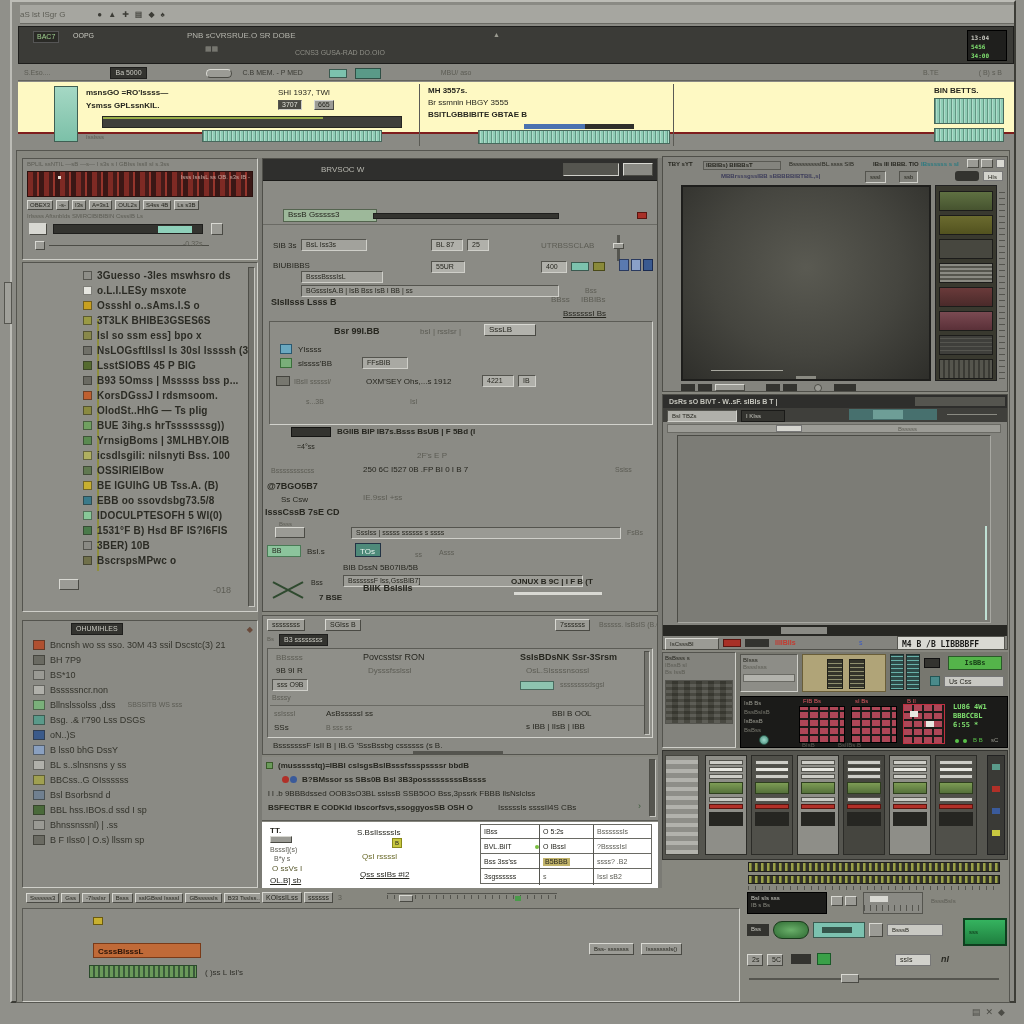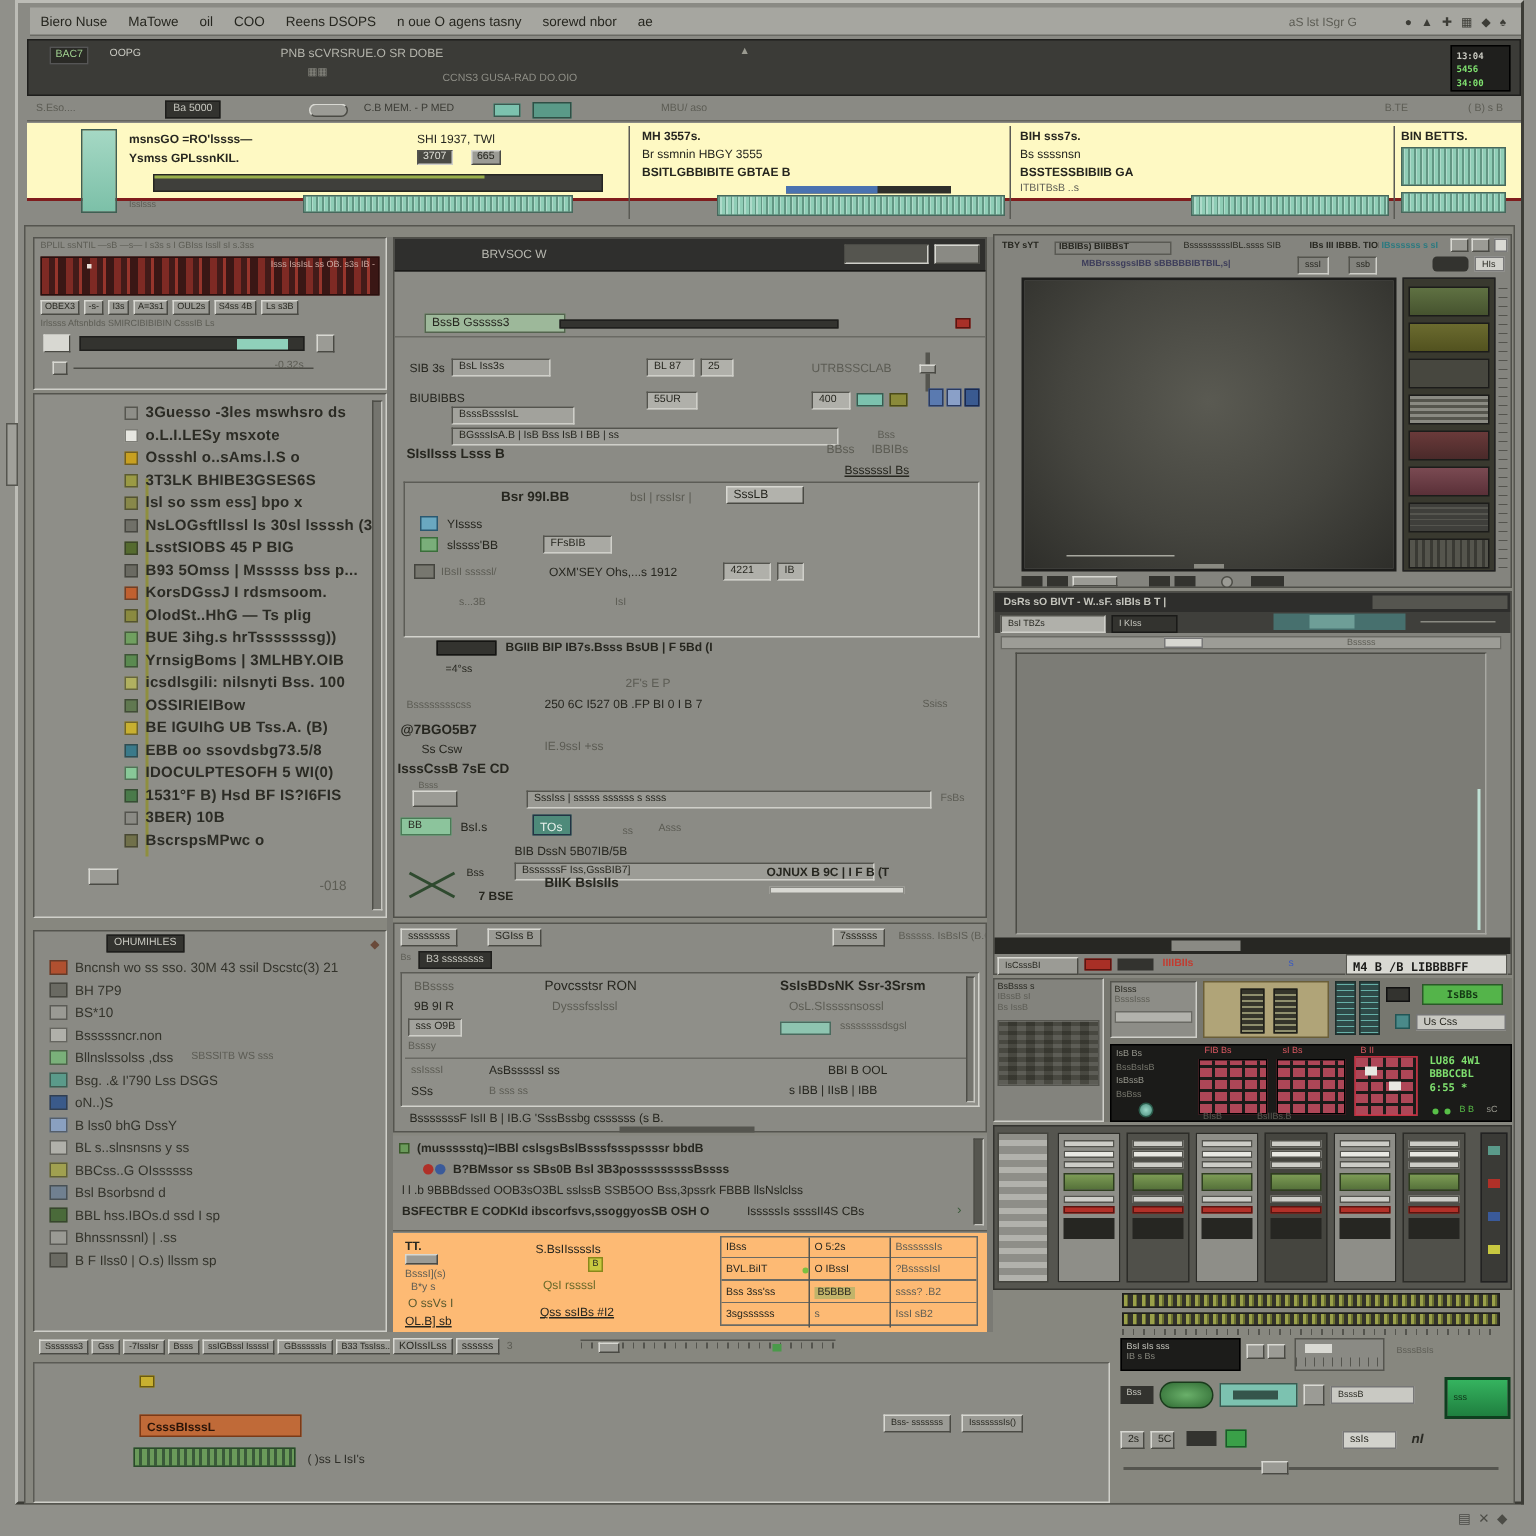--- a/index.html
+++ b/index.html
@@ -42,31 +42,20 @@
 .tick{background-image:repeating-linear-gradient(90deg,#54544e 0 1px,transparent 1px 7px)}
 .scrv{background:#74746e;border:1px solid;border-color:#4e4e48 #c6c6c0 #c6c6c0 #4e4e48}
 </style>
 </head>
 <body>
 
 <div class="p" style="left:10px;top:0;width:1006px;height:1003px;background:#8a8a84;border:2px solid;border-color:#bcbcb6 #3c3c36 #3c3c36 #bcbcb6"></div>
 <div class="p" style="left:4px;top:282px;width:8px;height:42px;background:#a0a09a;border:1px solid #55554f"></div>
 
 <div class="p row" style="left:20px;top:5px;width:994px;height:19px;background:#a6a6a0;border-bottom:1px solid #6a6a64">
-  <div class="row" style="flex:1;overflow:hidden">
-
-  <span class="menu-it">Biero Nuse</span>
-      <span class="menu-it">MaTowe</span>
-      <span class="menu-it">oil</span>
-      <span class="menu-it">COO</span>
-      <span class="menu-it">Reens DSOPS</span>
-      <span class="menu-it">n oue O agens tasny</span>
-      <span class="menu-it">sorewd nbor</span>
-      <span class="menu-it">ae</span>
-    </div>
   <span class="f8 dim nw" style="margin-right:26px">aS lst ISgr G</span>
   <div class="row" style="margin-right:10px">
 
   <span class="f8" style="margin-left:6px;color:#3c3c36">●</span>
       <span class="f8" style="margin-left:6px;color:#3c3c36">▲</span>
       <span class="f8" style="margin-left:6px;color:#3c3c36">✚</span>
       <span class="f8" style="margin-left:6px;color:#3c3c36">▦</span>
       <span class="f8" style="margin-left:6px;color:#3c3c36">◆</span>
       <span class="f8" style="margin-left:6px;color:#3c3c36">♠</span>
     </div>
@@ -118,27 +107,20 @@
   <div class="p" style="left:406px;top:2px;width:250px;height:62px;border-right:1px solid #5a5a54">
     <span class="p f8 nw" style="left:4px;top:2px;width:160px;font-weight:700">MH 3557s.</span>
     <span class="p f8 nw" style="left:4px;top:14px;width:230px">Br ssmnin     HBGY 3555</span>
     <span class="p f8 nw" style="left:4px;top:26px;width:200px;font-weight:700">BSITLGBBIBITE GBTAE B</span>
     <div class="p" style="left:100px;top:40px;width:110px;height:5px;background:#2f2f2b">
         <div style="width:55%;height:100%;background:#4a72b0"></div>
       </div>
     <div class="p wave" style="left:54px;top:46px;width:192px;height:14px"></div>
   </div>
 
-  <div class="p" style="left:658px;top:2px;width:254px;height:62px;border-right:1px solid #5a5a54">
-    <span class="p f8 nw" style="left:4px;top:2px;width:120px;font-weight:700">BIH sss7s.</span>
-    <span class="p f8 nw" style="left:4px;top:14px;width:160px">Bs ssssnsn</span>
-    <span class="p f8 nw" style="left:4px;top:26px;width:180px;font-weight:700">BSSTESSBIBIIB GA</span>
-    <span class="p f7 dim nw" style="left:4px;top:38px;width:120px">ITBITBsB ..s</span>
-    <div class="p wave" style="left:118px;top:46px;width:132px;height:14px"></div>
-  </div>
 
   <div class="p" style="left:914px;top:2px;width:76px;height:62px">
     <span class="p f8 nw" style="left:2px;top:2px;width:72px;font-weight:700">BIN BETTS.</span>
     <div class="p wave" style="left:2px;top:14px;width:70px;height:26px"></div>
     <div class="p wave" style="left:2px;top:44px;width:70px;height:14px"></div>
   </div>
 </div>
 
 <div class="p" style="left:16px;top:150px;width:994px;height:853px;background:#87877f;border:1px solid #55554f"></div>
 <div class="p" style="left:258px;top:158px;width:4px;height:730px;background:#7a7a74"></div>
@@ -519,21 +501,21 @@
   <span class="p" style="left:20px;top:19px;width:7px;height:7px;border-radius:50%;background:#b03028"></span>
   <span class="p" style="left:28px;top:19px;width:7px;height:7px;border-radius:50%;background:#3a5a9a"></span>
   <span class="p f8 nw" style="left:40px;top:18px;width:320px;font-weight:700">B?BMssor   ss    SBs0B Bsl 3B3posssssssssBssss</span>
   <span class="p f8 nw" style="left:6px;top:32px;width:376px">l l .b    9BBBdssed OOB3sO3BL sslssB SSB5OO Bss,3pssrk FBBB llsNslclss</span>
   <span class="p f8 nw" style="left:6px;top:46px;width:210px;font-weight:700">BSFECTBR E CODKId ibscorfsvs,ssoggyosSB OSH O</span>
   <span class="p f8" style="left:236px;top:46px;font-weight:400">IsssssIs  ssssII4S  CBs</span>
   <span class="p f9" style="left:376px;top:44px;color:#3a5a3a">›</span>
   <div class="p scrv" style="right:2px;top:2px;width:7px;height:58px;background:#55554f"></div>
 </div>
 
-<div class="p" style="left:262px;top:822px;width:396px;height:66px;background:#fdba74">
+<div class="p" style="left:262px;top:822px;width:396px;height:66px;background:#ffffff">
   <span class="p f8" style="left:8px;top:4px;font-weight:700">TT.</span>
   <span class="p rais" style="left:8px;top:14px;width:22px;height:7px"></span>
   <span class="p f7 dim" style="left:8px;top:24px">BsssI](s)</span>
   <span class="p f7 dim" style="left:12px;top:33px">B*y s</span>
   <span class="p f8" style="left:10px;top:42px;color:#5a5a30">O ssVs I</span>
   <span class="p f8" style="left:8px;top:54px;text-decoration:underline">OL.B] sb</span>
   <span class="p f8" style="left:95px;top:6px">S.BsIIssssIs</span>
   <span class="p chip" style="left:130px;top:16px;background:#c8c840;border:1px solid #88881a;font-size:6px;padding:0 2px">B</span>
   <span class="p f8" style="left:100px;top:30px;color:#6a6a2a">QsI rssssl</span>
   <span class="p f8" style="left:98px;top:48px;text-decoration:underline">Qss ssIBs #I2</span>

